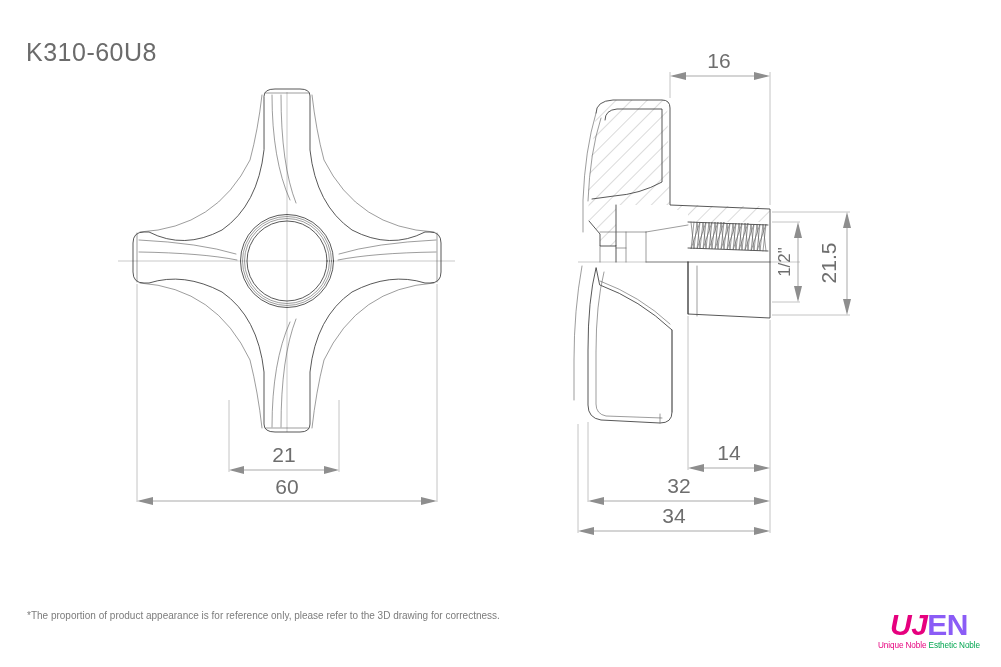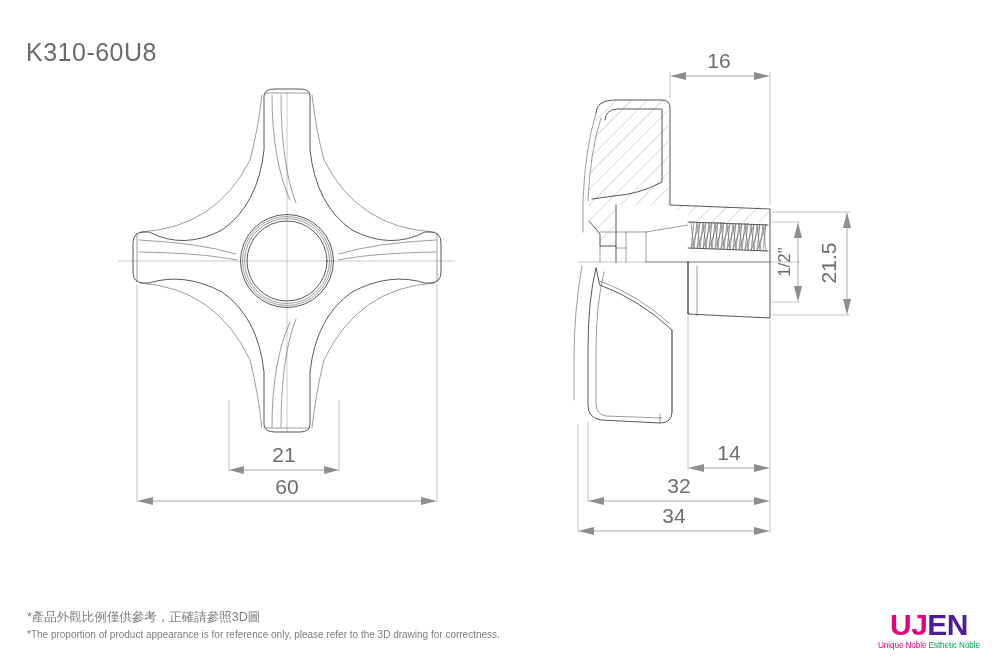--- a/index.html
+++ b/index.html
@@ -61,22 +61,22 @@
     width: 128px;
     text-align: center;
     user-select: none;
   }
   #brand-wordmark {
     font-size: 30px;
     font-weight: 700;
     letter-spacing: -0.5px;
     line-height: 1;
   }
-  .brand-uj { color: #e6007e; }
-  .brand-en { color: #4c1d95; }
+  .brand-uj { color: #e6007e; font-style: italic; }
+  .brand-en { color: #8b5cf6; }
   #brand-tagline {
     font-size: 8.2px;
     letter-spacing: -0.1px;
     margin-top: 1px;
     white-space: nowrap;
   }
   .tag-a { color: #e6007e; }
   .tag-b { color: #00a650; }
 
   
@@ -273,21 +273,20 @@
       <g>
         <line x1="581" y1="531" x2="767" y2="531" class="dim-ln"></line>
         <polygon class="dim-arrow" points="578,531 594,527 594,535"></polygon>
         <polygon class="dim-arrow" points="770,531 754,527 754,535"></polygon>
         <text class="dim-text" x="674" y="523" text-anchor="middle">34</text>
       </g>
     </g>
   </svg>
 
   <div id="footer-notes">
-    <div id="note-zh">*產品外觀比例僅供參考，正確請參照3D圖</div>
     <div id="note-en">*The proportion of product appearance is for reference only, please refer to the 3D drawing for correctness.</div>
   </div>
 
   <div id="brand-logo">
     <div id="brand-wordmark"><span class="brand-uj">UJ</span><span class="brand-en">EN</span></div>
     <div id="brand-tagline"><span class="tag-a">Unique Noble </span><span class="tag-b">Esthetic Noble</span></div>
   </div>
 
 </div>
 

